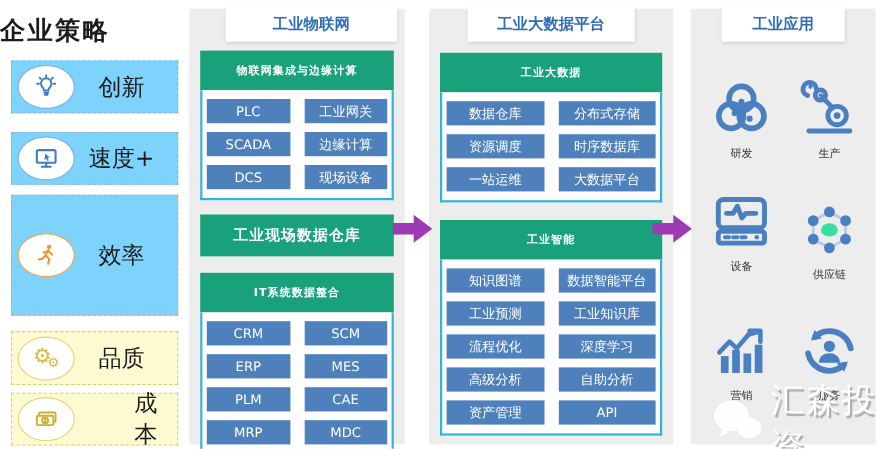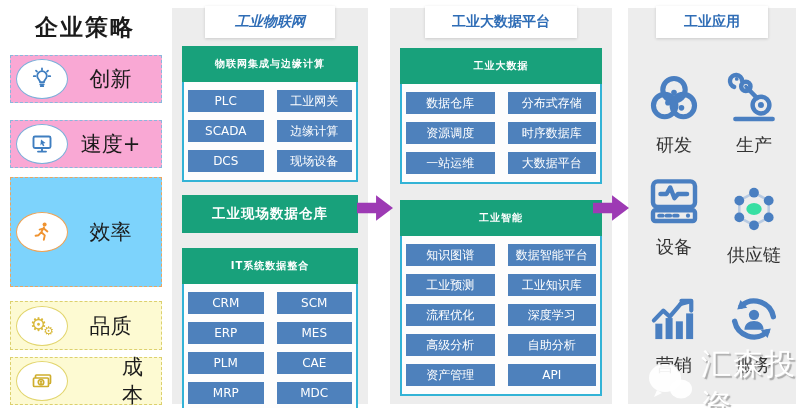--- a/index.html
+++ b/index.html
@@ -1,28 +1,28 @@
 <!DOCTYPE html>
 <html><head>
 <meta charset="utf-8">
 <style>
   html,body{margin:0;padding:0;}
   body{width:800px;height:408px;position:relative;background:#fff;overflow:hidden;
        font-family:"DejaVu Sans","Liberation Sans",sans-serif;}
   .abs{position:absolute;}
   
-  .strat-title{left:0;top:12px;width:170px;text-align:center;font-size:23px;font-weight:700;
+  .strat-title{left:0;top:12px;width:170px;text-align:left;font-size:23px;font-weight:700;
                color:#1b1b1b;letter-spacing:2px;}
   .strat-box{left:10px;width:152px;height:48px;border:1.5px dashed;display:flex;align-items:center;
              box-sizing:border-box;}
   .strat-box .oval{width:50px;height:38px;background:#fff;border:1.5px solid;border-radius:50%;
                    display:flex;align-items:center;justify-content:center;margin-left:5px;flex:0 0 auto;}
   .strat-box .slabel{flex:1;text-align:center;font-size:21px;color:#1b1b1b;font-weight:500;
                      margin-right:8px;}
-  .t-blue{background:#f9a8d4;border-color:#8ab8dc;}
+  .t-blue{background:#7dd3fc;border-color:#8ab8dc;}
   .t-blue .oval{border-color:#7cb0da;}
   .t-orange{background:#7dd3fc;border-color:#eca55e;}
   .t-orange .oval{border-color:#efa355;}
   .t-yellow{background:#fdfad2;border-color:#dcd06e;}
   .t-yellow .oval{border-color:#e2d56e;}
   .gear-wrap{color:#d9b93c;line-height:1;}
   .gear-big{font-size:19px;}
   .gear-small{font-size:12px;margin-left:-4px;vertical-align:-4px;display:inline-block;}
   
   .panel{top:8px;height:396px;background:#ededed;}
@@ -37,21 +37,21 @@
            padding:8px 4px;}
   .chip{background:#4e81bc;color:#fff;font-size:12px;height:22px;display:flex;align-items:center;
         justify-content:center;white-space:nowrap;}
   .gbar{height:38px;background:#18a17b;color:#fff;font-size:13.5px;font-weight:700;
         display:flex;align-items:center;justify-content:center;letter-spacing:1px;z-index:2;}
   
   .arrow{width:36px;height:28px;z-index:4;}
   
   .app-item{width:84px;display:flex;flex-direction:column;align-items:center;z-index:1;}
   .app-icon{height:58px;display:flex;align-items:center;justify-content:center;}
-  .app-label{font-size:18px;color:#333;margin-top:5px;}
+  .app-label{font-size:10px;color:#333;margin-top:5px;}
   
   .watermark{left:645px;top:344px;display:flex;align-items:center;z-index:6;}
   .wm-text{font-size:30px;color:#fff;letter-spacing:2px;
            text-shadow:2px 2px 1px rgba(125,125,125,.6);margin-left:4px;}
 </style>
 </head>
 <body>
 
 <div class="abs strat-title">企业策略</div>
 
@@ -99,21 +99,21 @@
       <rect x="5.5" y="6" width="15" height="8.5" rx="1" fill="#fff"></rect>
       <rect x="3.5" y="9" width="15" height="8.5" rx="1" fill="#fff"></rect>
       <circle cx="11" cy="13.2" r="2.7"></circle>
       <path d="M11 11.4v3.6M9.9 12.3h2.2M9.9 14.1h2.2" stroke-width="1.2"></path>
     </svg>
   </span>
   <span class="slabel">成本</span>
 </div>
 
 <div class="abs panel" style="left:172px;width:196px;"></div>
-<div class="abs tab" style="left:205px;width:130px;font-style:italic;">工业物联网</div>
+<div class="abs tab" style="left:205px;width:156px;">工业物联网</div>
 
 <div class="abs section" style="left:182px;top:46px;width:176px;">
   <div class="greenhead">物联网集成与边缘计算</div>
   <div class="secbody">
     <div class="chip">PLC</div>
     <div class="chip">工业网关</div>
     <div class="chip">SCADA</div>
     <div class="chip">边缘计算</div>
     <div class="chip">DCS</div>
     <div class="chip">现场设备</div>

